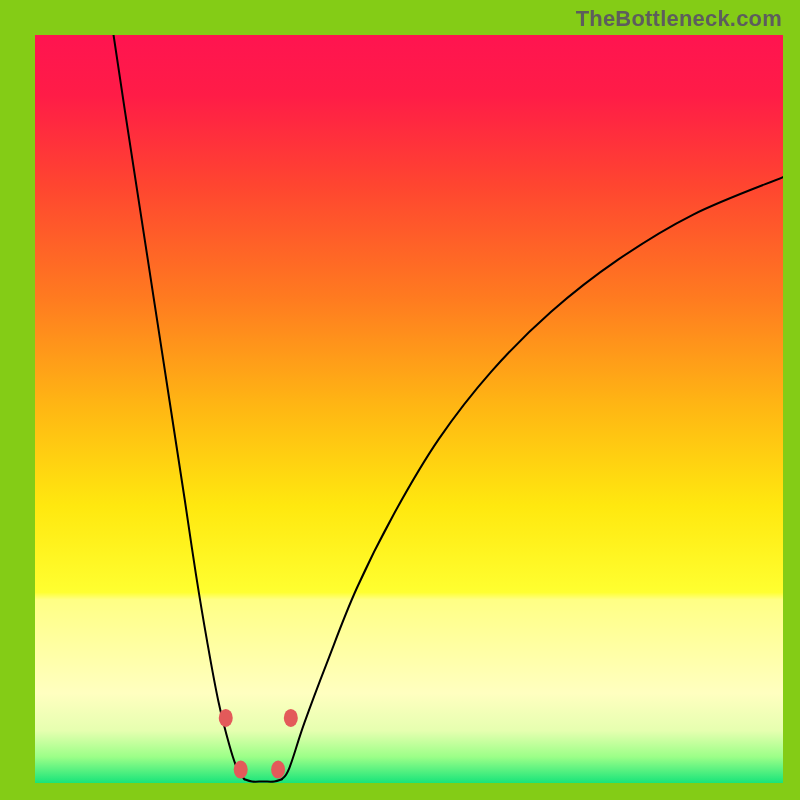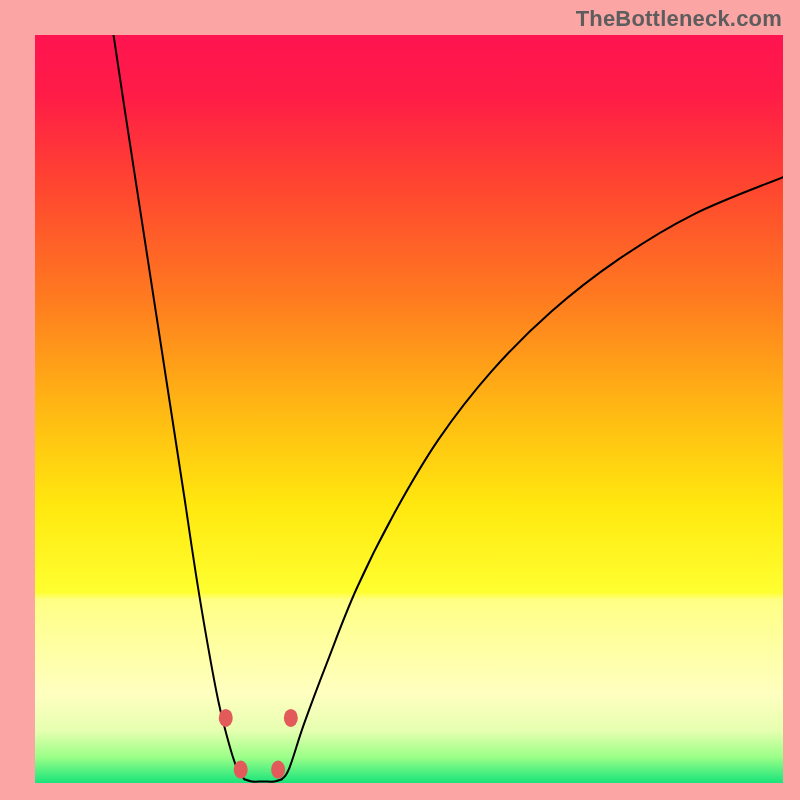--- a/index.html
+++ b/index.html
@@ -8,21 +8,21 @@
     width: 800px;
     height: 800px;
     background: #000;
     overflow: hidden;
     font-family: Arial, Helvetica, sans-serif;
   }
   .frame {
     position: absolute;
     left: 0; top: 0;
     width: 800px; height: 800px;
-    background: #fca5a5;
+    background: #84cc16;
   }
   .plot {
     position: absolute;
     left: 35px;
     top: 35px;
     width: 748px;
     height: 748px;
     overflow: hidden;
   }
   .watermark {

